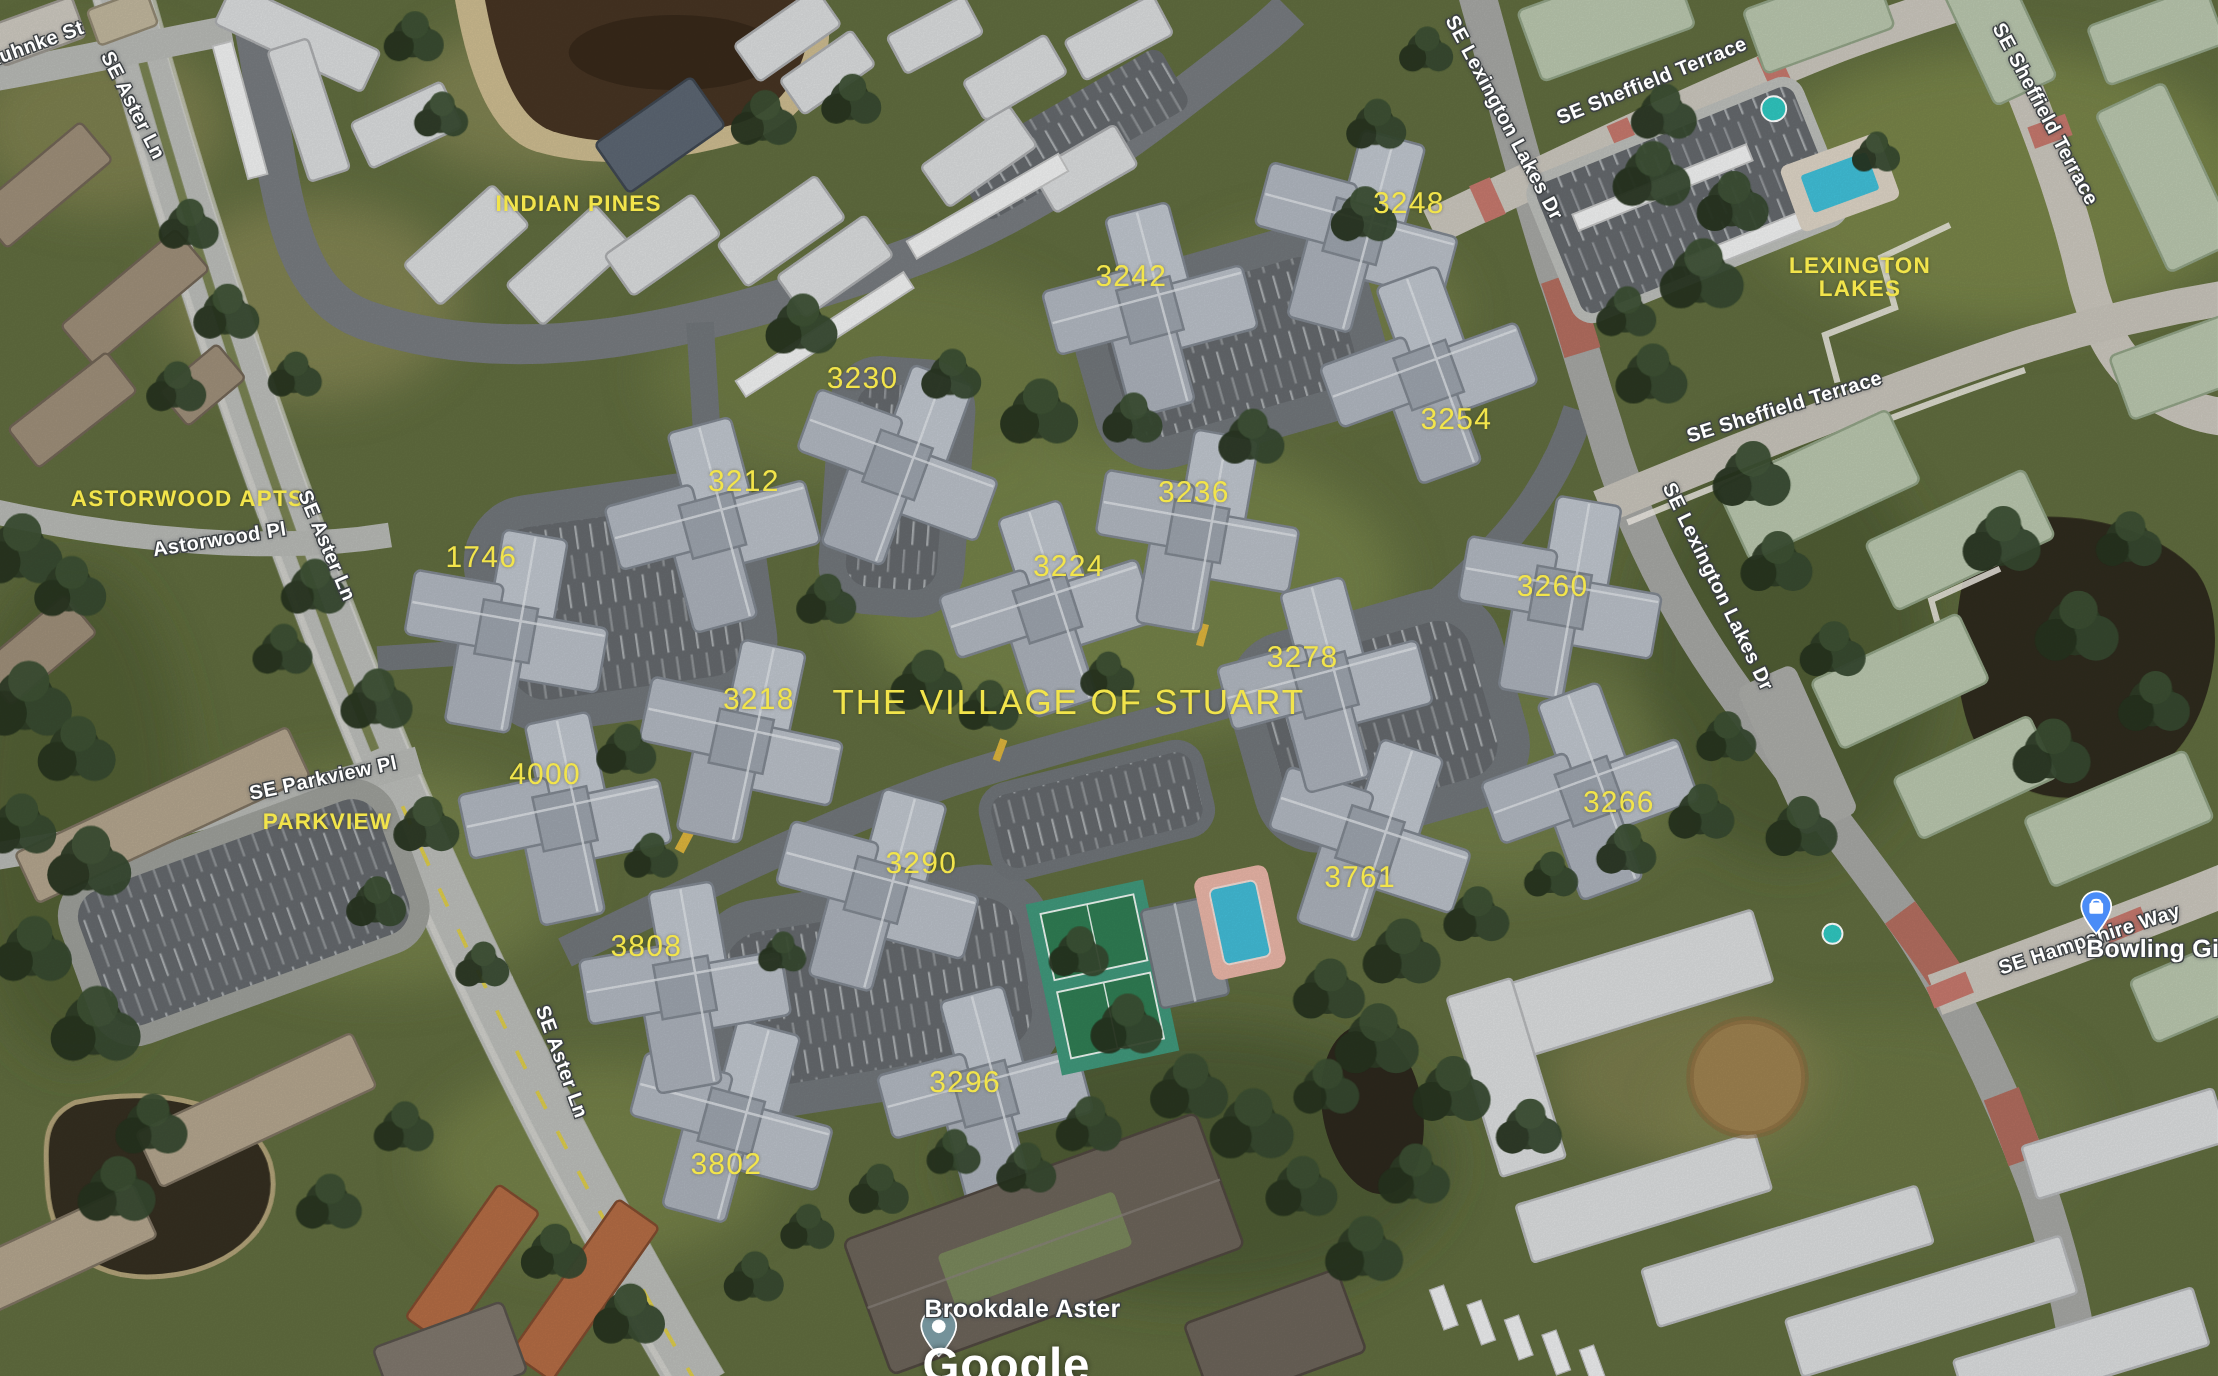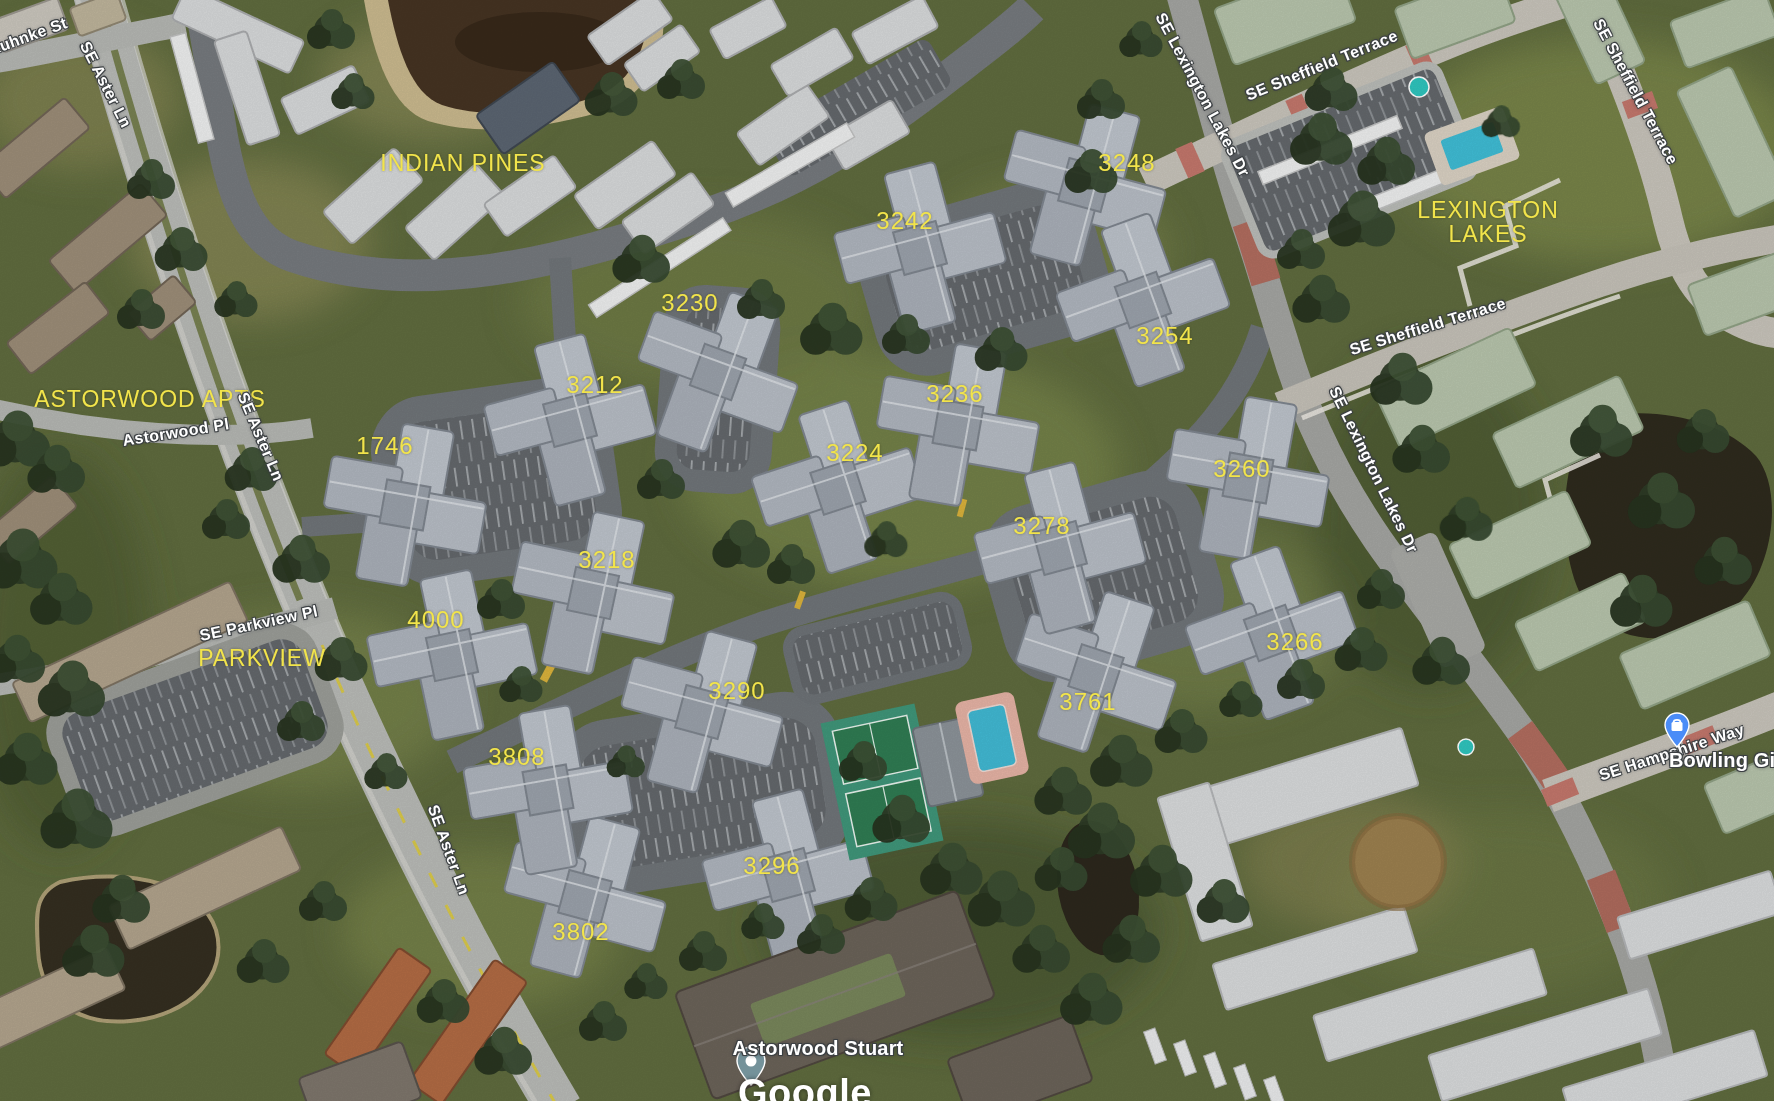--- a/index.html
+++ b/index.html
@@ -3,21 +3,21 @@
 <meta charset="utf-8">
 <style>
   html,body{margin:0;padding:0;background:#222;}
   #map{position:relative;width:1774px;height:1101px;overflow:hidden;
        font-family:"Liberation Sans", sans-serif;}
   #base{position:absolute;left:0;top:0;width:100%;height:100%;display:block;}
   .lbl{position:absolute;transform:translate(-50%,-50%);white-space:nowrap;
        line-height:1.05;pointer-events:none;}
   .yel{color:#f2e44b;font-size:24px;letter-spacing:1px;
        text-shadow:0 0 3px rgba(40,40,0,.45);}
-  .yel.sm{font-size:23px;}
+  .yel.sm{font-size:18px;font-weight:bold;}
   .yel.big{font-size:28px;letter-spacing:1.5px;}
   .yel.ctr{text-align:center;}
   .st{color:#fff;font-size:16px;font-weight:700;letter-spacing:.4px;
       text-shadow:-1px -1px 0 #3c4043,1px -1px 0 #3c4043,-1px 1px 0 #3c4043,
                   1px 1px 0 #3c4043,0 0 4px #30333a;}
   .poi{color:#fff;font-size:20px;font-weight:700;letter-spacing:.2px;
        text-shadow:-1px -1px 0 #3c4043,1px -1px 0 #3c4043,-1px 1px 0 #3c4043,
                    1px 1px 0 #3c4043,0 0 4px #30333a;pointer-events:auto;cursor:pointer;margin-left:35px;}
   .glogo{color:#fff;font-size:38px;font-weight:700;letter-spacing:.5px;
        text-shadow:0 0 5px rgba(0,0,0,.5);pointer-events:auto;}
@@ -379,20 +379,21 @@
         <use href="#tree" transform="translate(1130 940) scale(1.2)"></use>
   <use href="#tree" transform="translate(1060 870) scale(1.1)"></use>
 </g>
 
 <rect width="1774" height="1101" filter="url(#noise)" opacity=".07"></rect>
 </svg>
 
 <div class="lbl yel sm" style="left:463px;top:163px">INDIAN PINES</div>
 <div class="lbl yel sm" style="left:150px;top:399px">ASTORWOOD APTS</div>
 <div class="lbl yel sm" style="left:262px;top:658px">PARKVIEW</div>
+<div class="lbl yel big" style="left:855px;top:562px">THE VILLAGE OF STUART</div>
 <div class="lbl yel sm ctr" style="left:1488px;top:222px">
   <div>LEXINGTON</div>
   <div>LAKES</div>
 </div>
 
 <div class="lbl yel" style="left:436px;top:620px">4000</div>
 <div class="lbl yel" style="left:385px;top:446px">1746</div>
 <div class="lbl yel" style="left:595px;top:385px">3212</div>
 <div class="lbl yel" style="left:607px;top:560px">3218</div>
 <div class="lbl yel" style="left:855px;top:453px">3224</div>
@@ -427,17 +428,17 @@
   <path d="M13,1 C6.4,1 1,6.4 1,13 C1,21.5 13,35 13,35 C13,35 25,21.5 25,13 C25,6.4 19.6,1 13,1 Z" fill="#4a8cf7" stroke="#ffffff" stroke-width="1.4"></path>
   <path d="M9.5,10.5 C9.5,7 16.5,7 16.5,10.5" fill="none" stroke="#fff" stroke-width="1.6"></path>
   <rect x="7.5" y="10" width="11" height="9" rx="1.5" fill="#fff"></rect>
 </svg>
 <div class="lbl poi" style="left:1694px;top:760px">Bowling Girl</div>
 
 <svg class="pin" style="left:751px;top:1086px" width="30" height="40" viewBox="0 0 30 40">
   <path d="M15,1 C7.3,1 1,7.3 1,15 C1,24.5 15,39 15,39 C15,39 29,24.5 29,15 C29,7.3 22.7,1 15,1 Z" fill="#74929a" stroke="#ffffff" stroke-width="1.4"></path>
   <circle cx="15" cy="15" r="5.5" fill="#fff"></circle>
 </svg>
-<div class="lbl poi" style="left:783px;top:1048px">Astorwood Stuart</div>
+<div class="lbl poi" style="left:783px;top:1048px">Brookdale Aster</div>
 
 <div class="lbl glogo" style="left:805px;top:1094px">Google</div>
 
 </div>
 
 </body></html>

